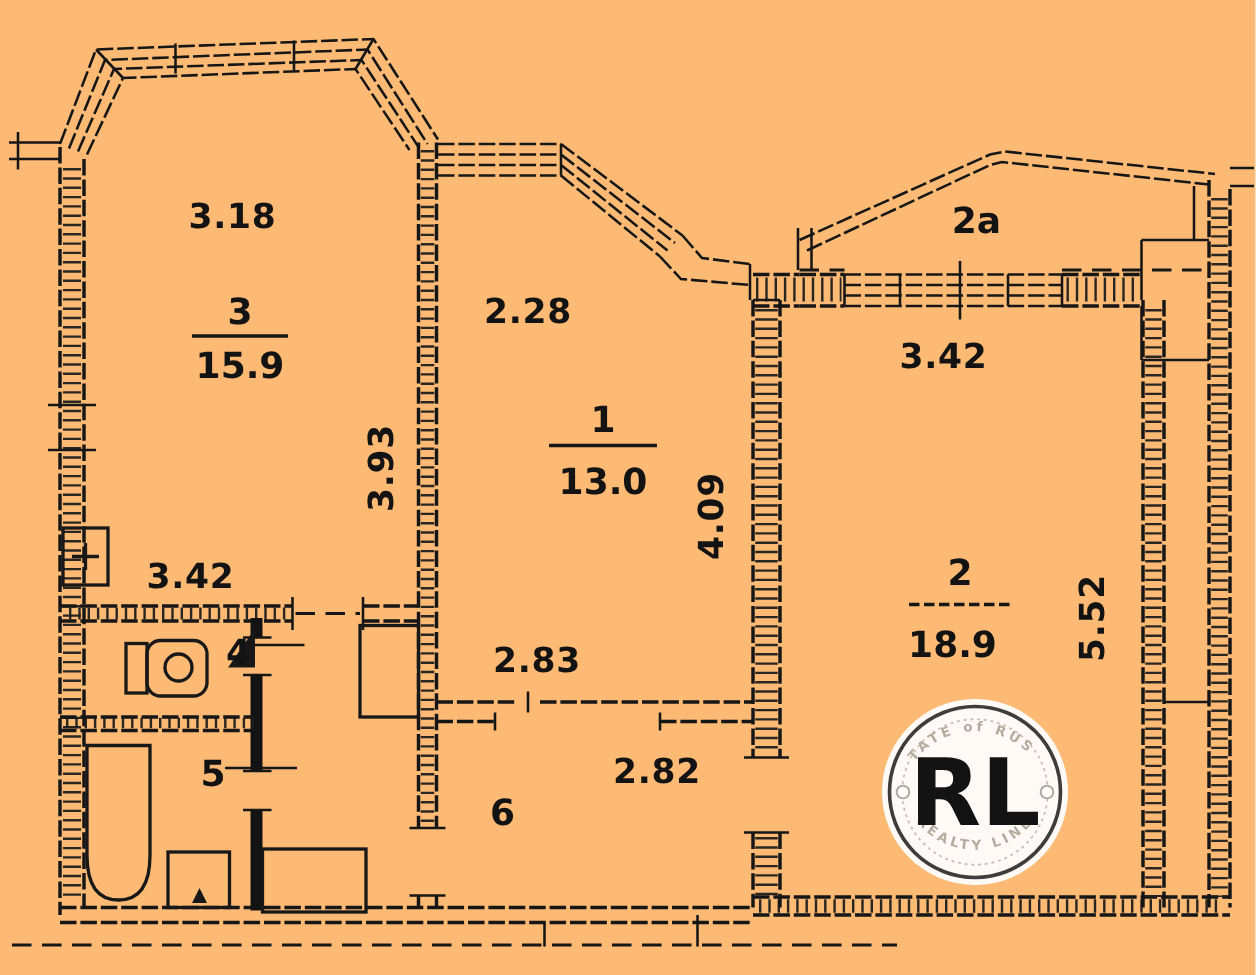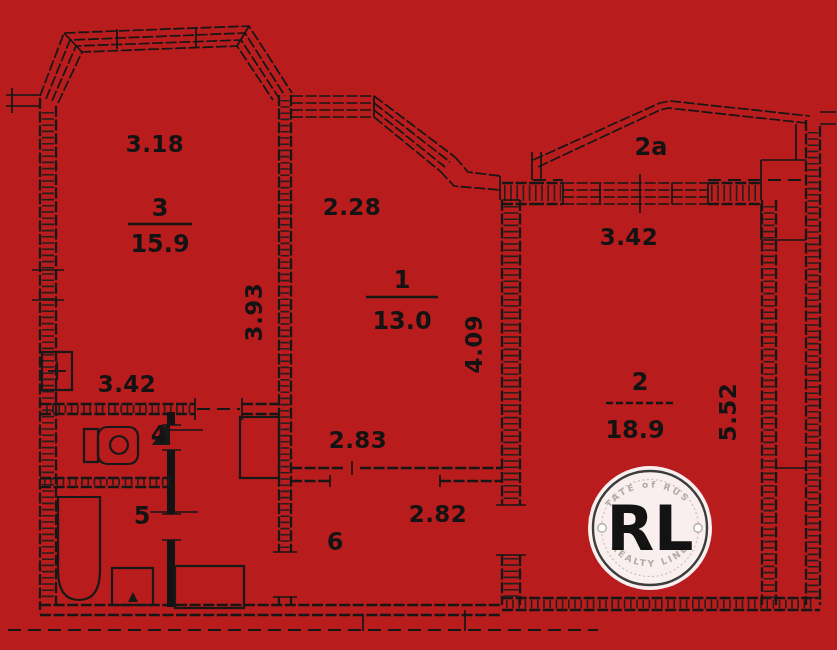--- a/index.html
+++ b/index.html
@@ -1,16 +1,16 @@
 <!DOCTYPE html>
 <html><head>
 <meta charset="utf-8">
 <style>
   html,body{margin:0;padding:0;background:#ffffff;}
-  .stage{position:relative;width:837px;height:650px;background:#b91c1c;overflow:hidden;}
+  .stage{position:relative;width:837px;height:650px;background:#fdba74;overflow:hidden;}
   svg{display:block;}
   
   .w{stroke:#161616;stroke-width:2.3;fill:none;stroke-linecap:butt;}
   .rough{stroke-dasharray:11 2.6;}
   .thin{stroke-width:1.7;}
   .hatch{stroke:#1d1d1d;fill:none;stroke-dasharray:1.6 4.6;opacity:.95;}
   .thick{stroke:#131313;stroke-width:8;fill:none;}
   .dashline{stroke:#161616;stroke-width:2;fill:none;stroke-dasharray:13 7;}
   .fix{stroke:#181818;stroke-width:2.2;fill:none;}
   .fill-ink{fill:#181818;stroke:none;}

